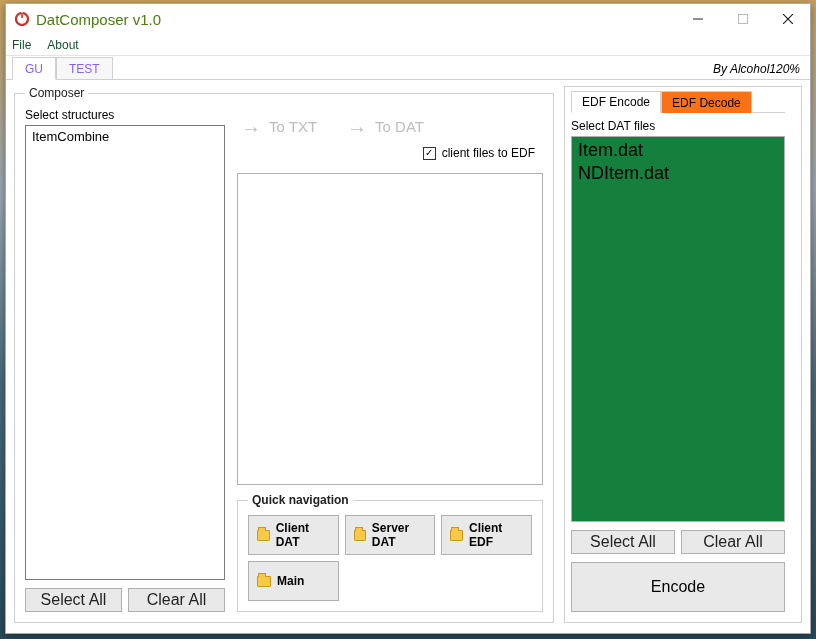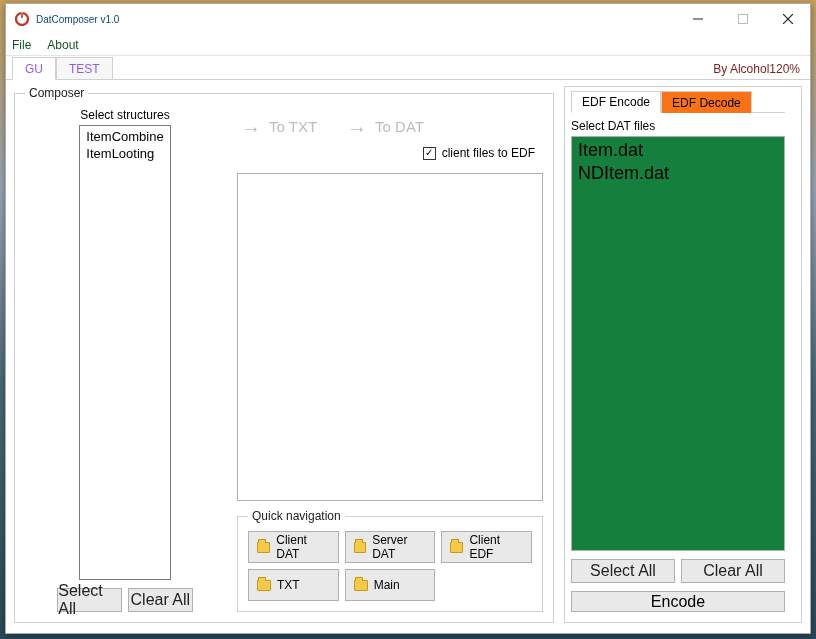--- a/index.html
+++ b/index.html
@@ -27,21 +27,21 @@
     display: flex;
     align-items: center;
     background: #fff;
     padding: 0 0 0 8px;
   }
   .titlebar-icon {
     width: 16px; height: 16px;
     margin-right: 6px;
     display: flex; align-items: center; justify-content: center;
   }
-  .titlebar-title { font-size: 10px; color: #0c4a6e; flex: 0 0 auto; }
+  .titlebar-title { font-size: 15px; color: #4d7c0f; flex: 0 0 auto; }
   .titlebar-spacer { flex: 1; }
   .titlebar-controls { display: flex; height: 100%; }
   .titlebar-btn {
     width: 45px; height: 100%;
     display: flex; align-items: center; justify-content: center;
     font-size: 14px; color: #222;
   }
   .titlebar-btn.max { color: #bbb; }
   .menubar {
     height: 22px;
@@ -75,21 +75,21 @@
     position: relative;
     cursor: default;
   }
   .tab.active {
     background: #ffffff;
     border-bottom: 1px solid #fff;
     margin-bottom: -1px;
     height: 23px;
   }
   .tabbar-spacer { flex: 1; }
-  .byline { font-size: 12px; color: #7f1d1d; margin-bottom: 3px;}
+  .byline { font-size: 12px; color: #000000; margin-bottom: 3px; font-style: italic;}
   .client {
     flex: 1;
     display: flex;
     padding: 6px 8px 10px 8px;
     gap: 10px;
   }
   fieldset {
     border: 1px solid #d0d0d0;
     padding: 8px 10px 10px 10px;
     margin: 0;
@@ -107,21 +107,20 @@
   }
   .composer-body {
     flex: 1;
     display: flex;
     gap: 12px;
   }
   .structures-col {
     flex: 0 0 200px;
     display: flex;
     flex-direction: column;
-    align-items: center;
   }
   .label { font-size: 12px; margin-bottom: 3px; }
   .listbox {
     flex: 1;
     border: 1px solid #7a7a7a;
     background: #fff;
     overflow: auto;
     padding: 2px 4px;
     font-size: 13px;
   }
@@ -175,28 +174,28 @@
     border: 1px solid #333;
     display: flex; align-items: center; justify-content: center;
     font-size: 10px; line-height: 1;
   }
   .structure-info-box {
     flex: 1;
     border: 1px solid #b0b0b0;
     background: #fff;
     margin-top: 3px;
   }
-  .quicknav-fs { margin-top: 8px; }
+  .quicknav-fs { margin-top: 8px; font-weight: bold; }
   .quicknav-grid {
     display: grid;
     grid-template-columns: repeat(3, 1fr);
     gap: 6px;
   }
   .nav-btn {
-    height: 32px;
+    height: 40px;
     border: 1px solid #b0b0b0;
     background: #e9e9e9;
     display: flex;
     align-items: center;
     gap: 6px;
     padding: 0 8px;
     font-size: 12px;
     cursor: default;
   }
   .folder-icon {
@@ -244,21 +243,21 @@
   }
   .dat-list {
     flex: 1;
     border: 1px solid #b0b0b0;
     background: #15803d;
     padding: 2px 4px;
     font-size: 18px;
     overflow: auto;
   }
   .encode-btn {
-    height: 21px;
+    height: 50px;
     border: 1px solid #b0b0b0;
     background: #e9e9e9;
     font-size: 16px;
     display: flex; align-items: center; justify-content: center;
     margin-top: 8px;
     cursor: default;
   }
 </style>
 </head>
 <body>
@@ -309,21 +308,20 @@
 
   <div class="client">
     <div class="left-col">
       <fieldset class="composer-fs">
         <legend>Composer</legend>
         <div class="composer-body">
           <div class="structures-col">
             <div class="label">Select structures</div>
             <div class="listbox">
               <div class="listbox-item">ItemCombine</div>
-              <div class="listbox-item">ItemLooting</div>
             </div>
             <div class="btn-row">
               <div class="btn">Select All</div>
               <div class="btn">Clear All</div>
             </div>
           </div>
 
           <div class="middle-col">
             <div class="arrow-row">
               <div class="arrow-btn">
@@ -351,24 +349,20 @@
                 <div class="nav-btn">
                   <span class="folder-icon"></span>
                   <span>Server DAT</span>
                 </div>
                 <div class="nav-btn">
                   <span class="folder-icon"></span>
                   <span>Client EDF</span>
                 </div>
                 <div class="nav-btn">
                   <span class="folder-icon"></span>
-                  <span>TXT</span>
-                </div>
-                <div class="nav-btn">
-                  <span class="folder-icon"></span>
                   <span>Main</span>
                 </div>
               </div>
             </fieldset>
           </div>
         </div>
       </fieldset>
     </div>
 
     <div class="right-col">

